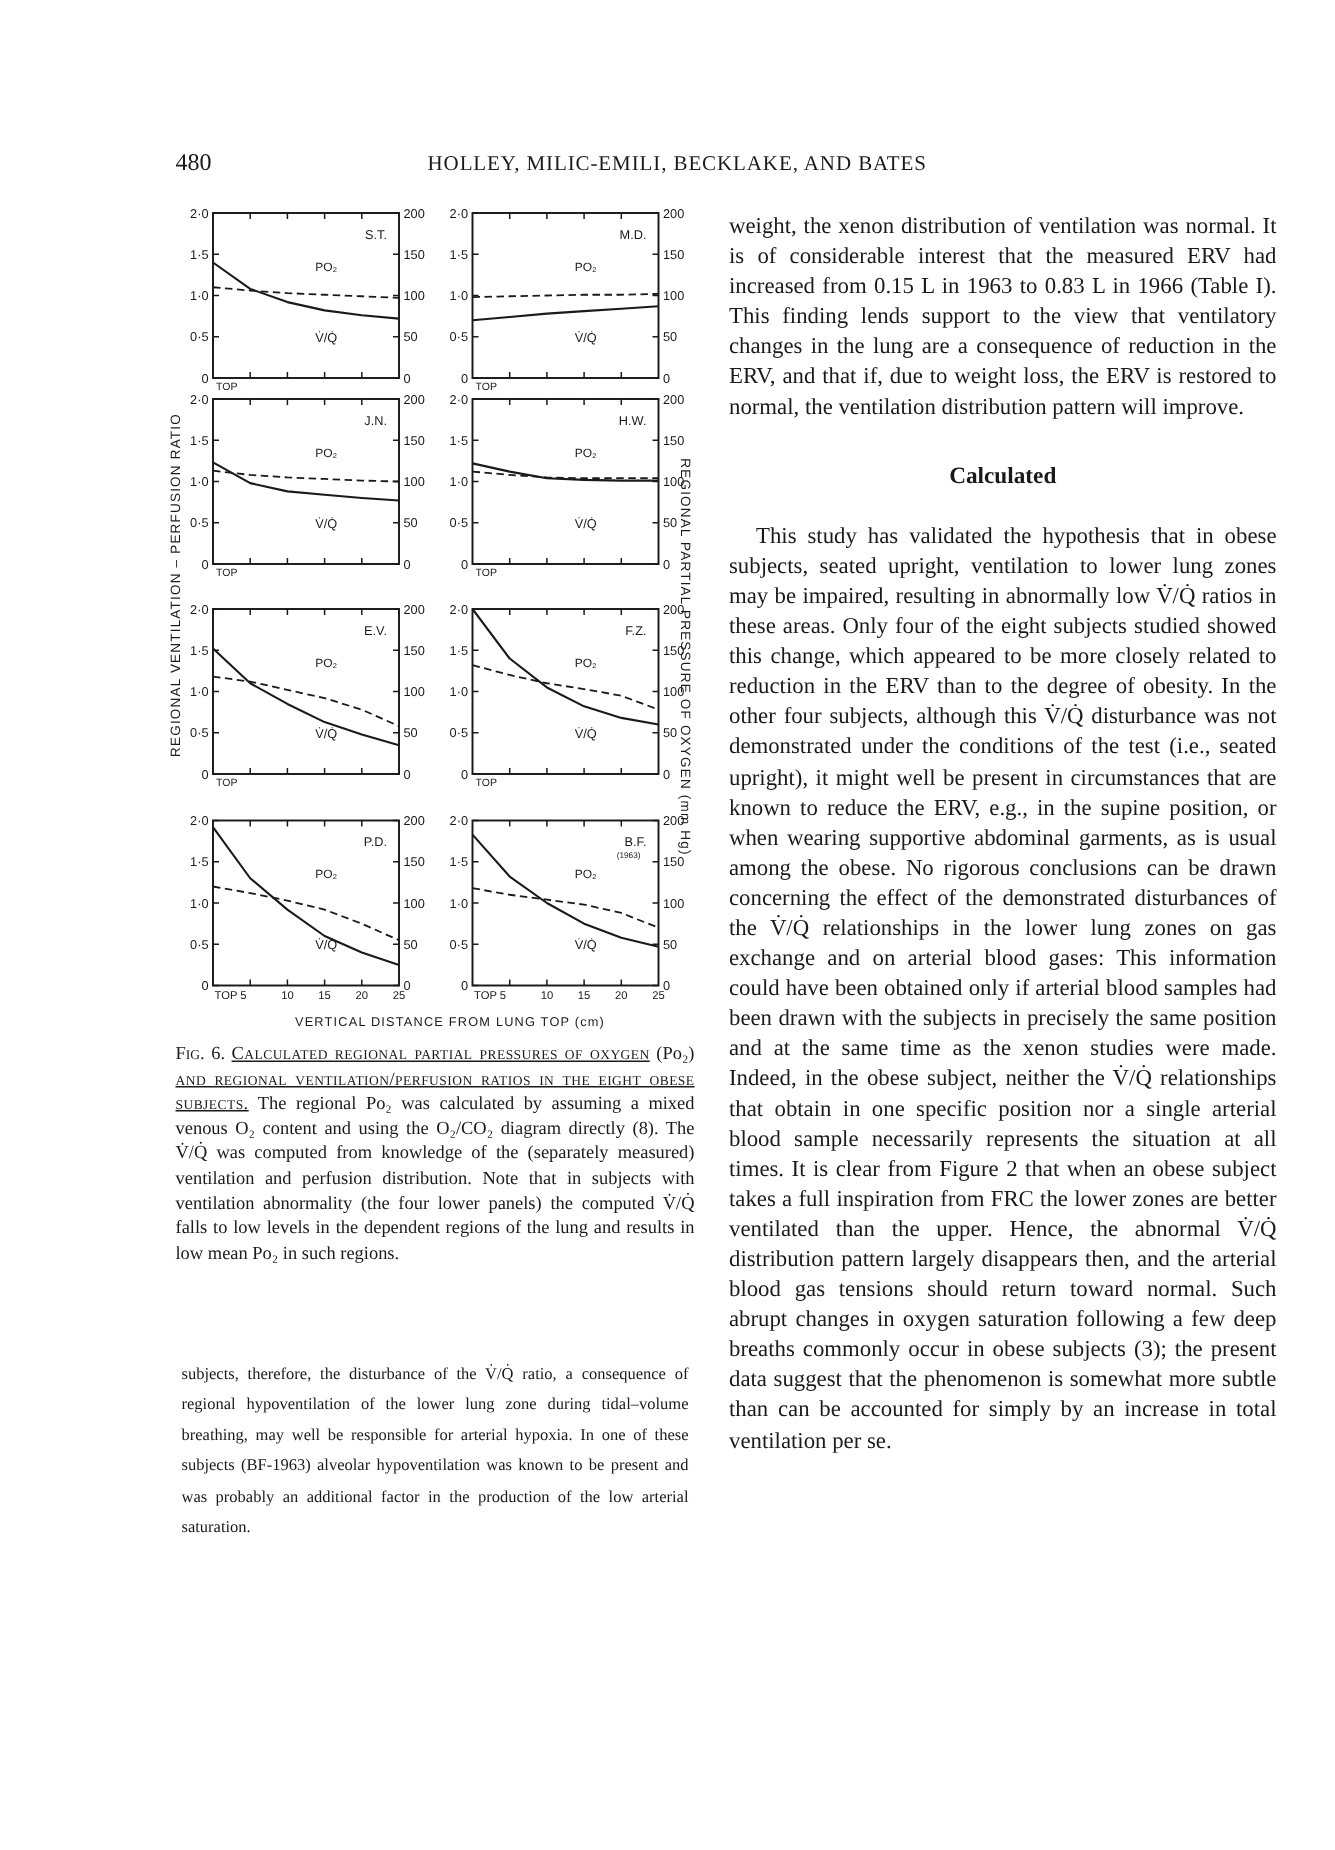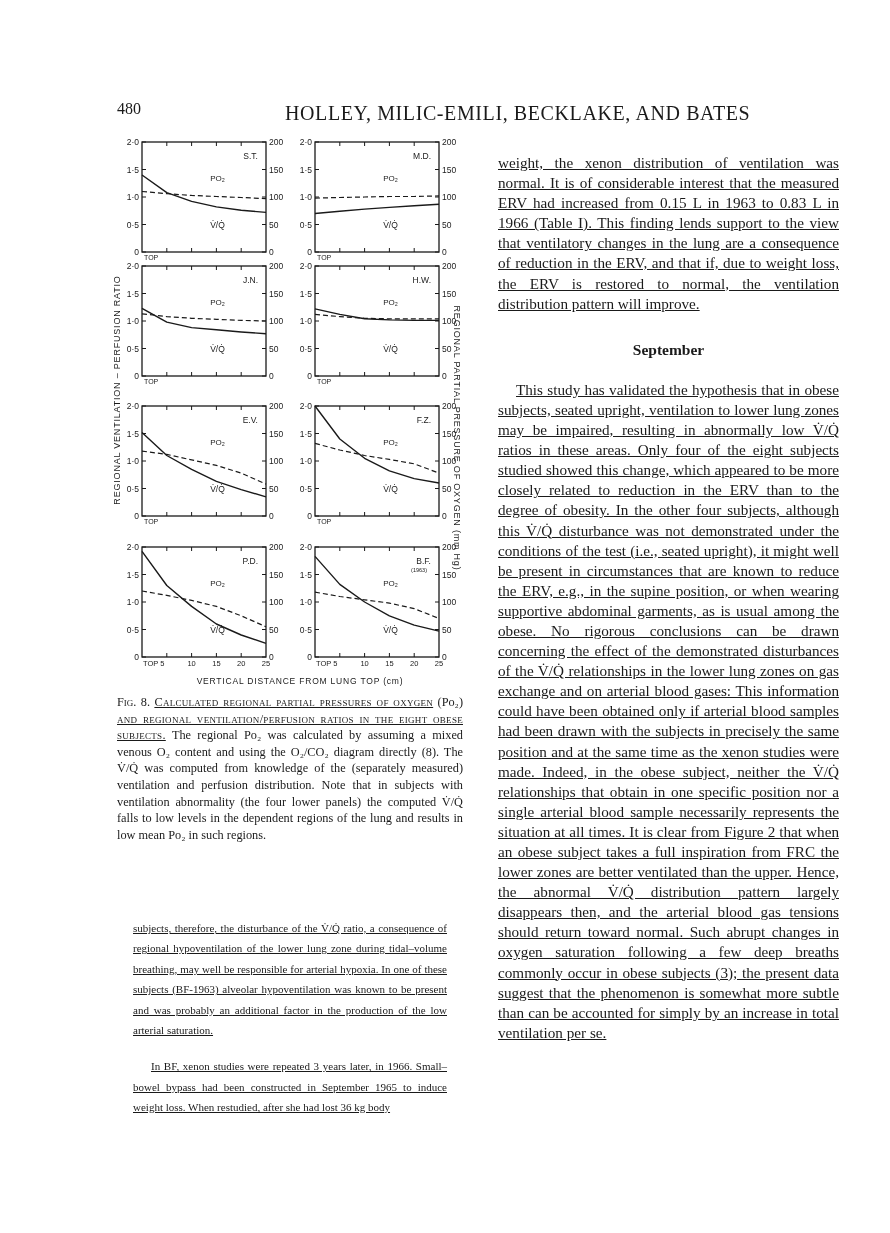--- a/index.html
+++ b/index.html
@@ -1,27 +1,27 @@
 <!DOCTYPE html>
 <html><head>
 <meta charset="utf-8">
 <style>
   html, body { margin:0; padding:0; background:#ffffff; }
   body { width:890px; height:1233px; position:relative; overflow:hidden; font-family:"Liberation Serif","DejaVu Serif",serif; color:#1a1a1a; }
   .header { position:absolute; top:100px; left:0; width:882px; height:22px;padding-left:41px; }
   .page-num { position:absolute; left:117px; top:0; font-size:16px; }
-  .running-head { position:absolute; left:285px; top:2px; font-size:20px; letter-spacing:0.6px; }
+  .running-head { position:absolute; left:285px; top:2px; font-size:14px; letter-spacing:0.6px; }
   .figure { position:absolute; left:110px; top:138px; width:355px; height:550px; }
   .figure svg { display:block; }
   .caption { position:absolute; left:117px; top:694px; width:346px; font-size:12.3px; line-height:16.6px; text-align:justify; }
   .caption .fig-label { font-variant:small-caps; }
   .caption .smallcaps { font-variant:small-caps; letter-spacing:0.3px;text-decoration:underline; }
   .col-left-text { position:absolute; left:117px; top:902px; width:346px; font-size:11px; line-height:20.4px; text-align:justify; }
   .col-right-text { position:absolute; left:482px; top:137px; width:373px; font-size:15.2px; line-height:20.1px; text-align:justify; }
-  p { margin:16px;text-decoration:underline; }
+  p { margin:4px; }
   p.indent { text-indent:18px; }
   .section-heading { font-weight:bold; text-align:center; font-size:15.5px; margin:26px 0 20px 0; }
 </style>
 </head>
 <body>
 
 <div class="header">
   <span class="page-num">480</span>
   <span class="running-head">HOLLEY, MILIC-EMILI, BECKLAKE, AND BATES</span>
 </div>
@@ -317,29 +317,28 @@
       <text x="279.4" y="528" font-size="7.5" text-anchor="middle" font-family="&quot;Liberation Sans&quot;,&quot;DejaVu Sans&quot;,sans-serif" fill="#1a1a1a">15</text>
       <text x="304.2" y="528" font-size="7.5" text-anchor="middle" font-family="&quot;Liberation Sans&quot;,&quot;DejaVu Sans&quot;,sans-serif" fill="#1a1a1a">20</text>
       <text x="329" y="528" font-size="7.5" text-anchor="middle" font-family="&quot;Liberation Sans&quot;,&quot;DejaVu Sans&quot;,sans-serif" fill="#1a1a1a">25</text>
       <text x="190" y="546" font-size="8.5" text-anchor="middle" font-family="&quot;Liberation Sans&quot;,&quot;DejaVu Sans&quot;,sans-serif" fill="#1a1a1a" letter-spacing="0.8">VERTICAL DISTANCE FROM LUNG TOP (cm)</text>
       <text x="0" y="0" font-size="9" text-anchor="middle" font-family="&quot;Liberation Sans&quot;,&quot;DejaVu Sans&quot;,sans-serif" fill="#1a1a1a" letter-spacing="0.8" transform="translate(10,252) rotate(-90)">REGIONAL VENTILATION – PERFUSION RATIO</text>
       <text x="0" y="0" font-size="9" text-anchor="middle" font-family="&quot;Liberation Sans&quot;,&quot;DejaVu Sans&quot;,sans-serif" fill="#1a1a1a" letter-spacing="0.8" transform="translate(344,300) rotate(90)">REGIONAL PARTIAL PRESSURE OF OXYGEN (mm Hg)</text>
     </svg>
 </div>
 
 <div class="caption">
-  <span class="fig-label">Fig. 8.</span>
+  <span class="fig-label">Fig. 6.</span>
   <span class="smallcaps">Calculated regional partial pressures of oxygen</span>
   <span>(Po₂)</span>
   <span class="smallcaps">and regional ventilation/perfusion ratios in the eight obese subjects.</span>
   <span>The regional Po₂ was calculated by assuming a mixed venous O₂ content and using the O₂/CO₂ diagram directly (8). The V̇/Q̇ was computed from knowledge of the (separately measured) ventilation and perfusion distribution. Note that in subjects with ventilation abnormality (the four lower panels) the computed V̇/Q̇ falls to low levels in the dependent regions of the lung and results in low mean Po₂ in such regions.</span>
 </div>
 
 <div class="col-left-text">
   <p>subjects, therefore, the disturbance of the V̇/Q̇ ratio, a consequence of regional hypoventilation of the lower lung zone during tidal–volume breathing, may well be responsible for arterial hypoxia. In one of these subjects (BF-1963) alveolar hypoventilation was known to be present and was probably an additional factor in the production of the low arterial saturation.</p>
-  <p class="indent">In BF, xenon studies were repeated 3 years later, in 1966. Small–bowel bypass had been constructed in September 1965 to induce weight loss. When restudied, after she had lost 36 kg body</p>
 </div>
 
 <div class="col-right-text">
   <p>weight, the xenon distribution of ventilation was normal. It is of considerable interest that the measured ERV had increased from 0.15 L in 1963 to 0.83 L in 1966 (Table I). This finding lends support to the view that ventilatory changes in the lung are a consequence of reduction in the ERV, and that if, due to weight loss, the ERV is restored to normal, the ventilation distribution pattern will improve.</p>
-  <div class="section-heading">September</div>
+  <div class="section-heading">Calculated</div>
   <p class="indent">This study has validated the hypothesis that in obese subjects, seated upright, ventilation to lower lung zones may be impaired, resulting in abnormally low V̇/Q̇ ratios in these areas. Only four of the eight subjects studied showed this change, which appeared to be more closely related to reduction in the ERV than to the degree of obesity. In the other four subjects, although this V̇/Q̇ disturbance was not demonstrated under the conditions of the test (i.e., seated upright), it might well be present in circumstances that are known to reduce the ERV, e.g., in the supine position, or when wearing supportive abdominal garments, as is usual among the obese. No rigorous conclusions can be drawn concerning the effect of the demonstrated disturbances of the V̇/Q̇ relationships in the lower lung zones on gas exchange and on arterial blood gases: This information could have been obtained only if arterial blood samples had been drawn with the subjects in precisely the same position and at the same time as the xenon studies were made. Indeed, in the obese subject, neither the V̇/Q̇ relationships that obtain in one specific position nor a single arterial blood sample necessarily represents the situation at all times. It is clear from Figure 2 that when an obese subject takes a full inspiration from FRC the lower zones are better ventilated than the upper. Hence, the abnormal V̇/Q̇ distribution pattern largely disappears then, and the arterial blood gas tensions should return toward normal. Such abrupt changes in oxygen saturation following a few deep breaths commonly occur in obese subjects (3); the present data suggest that the phenomenon is somewhat more subtle than can be accounted for simply by an increase in total ventilation per se.</p>
 </div>
 
 </body></html>

